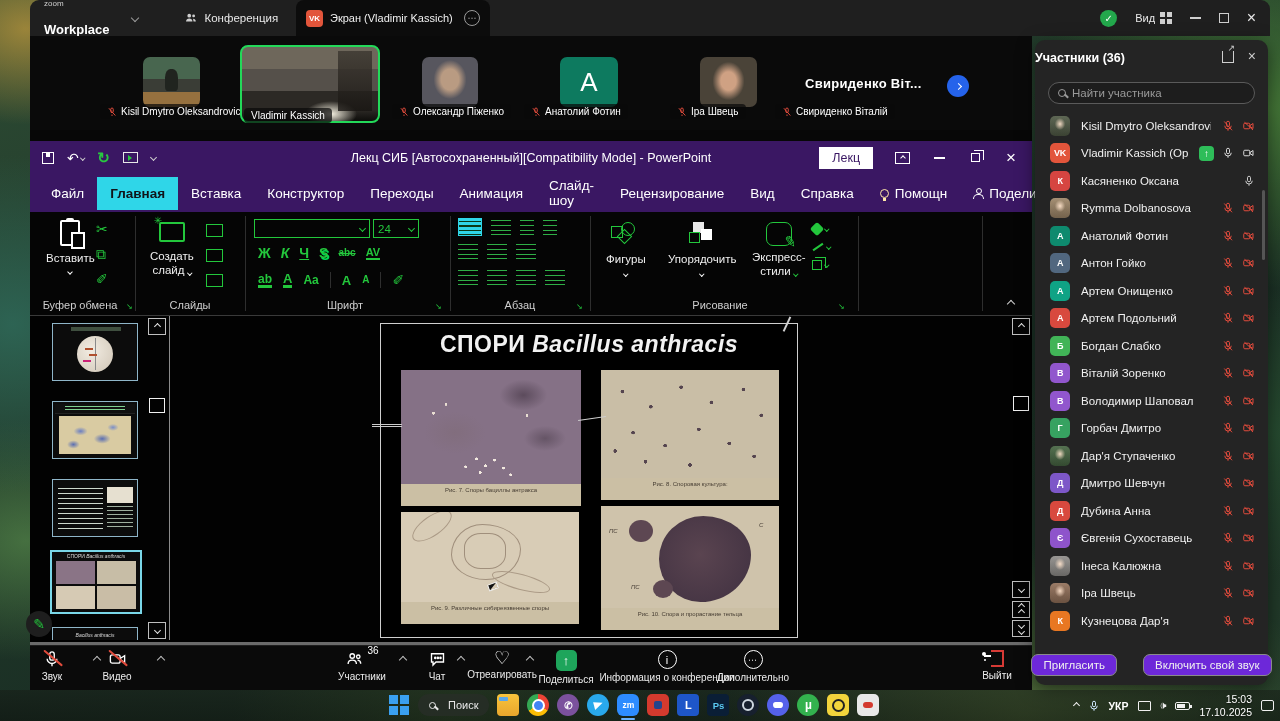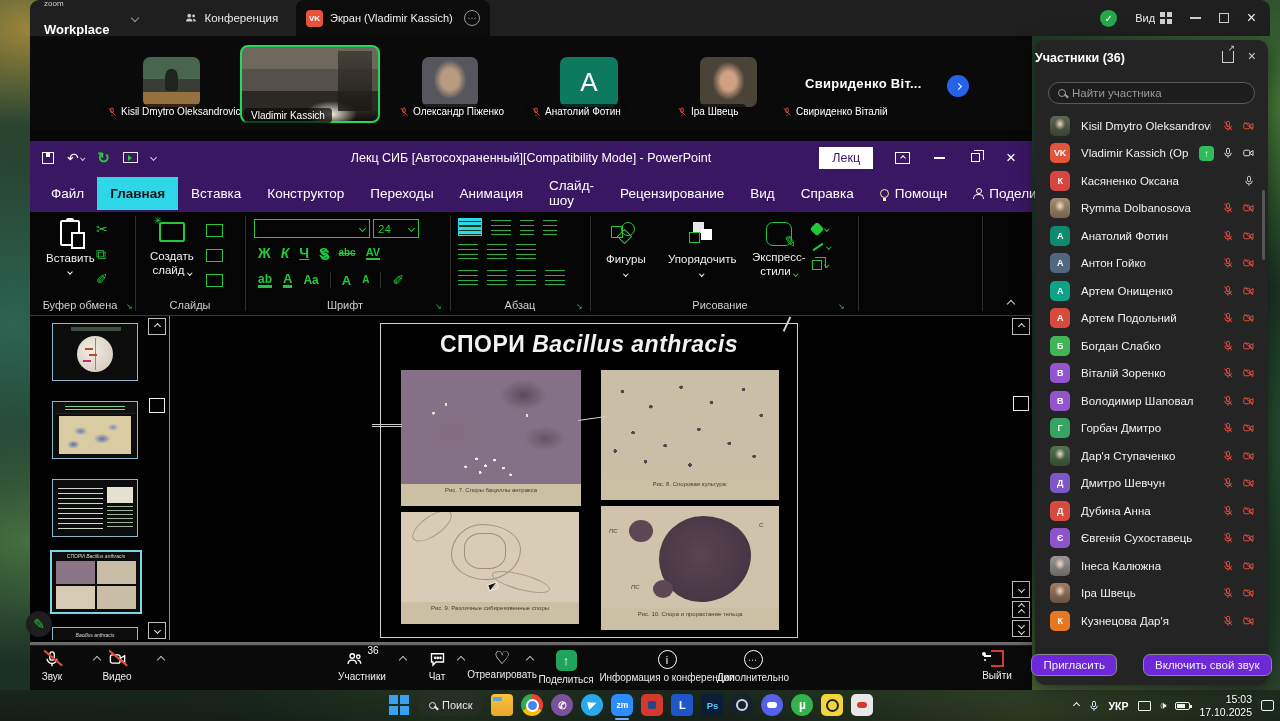--- a/index.html
+++ b/index.html
@@ -241,21 +241,21 @@
   .pp-buttons{position:absolute;left:0;right:0;top:614px;display:flex;justify-content:center;gap:26px;}
   .pp-btn{border:1px solid #8a8a8a;border-radius:7px;background:#6d28d9;color:#f0f0f0;font-size:11.5px;padding:4px 11px;white-space:nowrap;}
   
   .pencilbtn{position:absolute;left:26px;top:611px;width:26px;height:26px;border-radius:50%;background:#1e1e1e;display:flex;align-items:center;justify-content:center;color:#23c73c;font-size:14px;z-index:5;}
   
   .taskbar{position:absolute;left:0;top:690px;width:1280px;height:31px;background:linear-gradient(180deg,rgba(22,28,22,.55),rgba(14,18,14,.6));}
   .tb-center{position:absolute;left:388px;top:4px;display:flex;align-items:center;gap:8px;}
   .tbi{width:22px;height:22px;border-radius:5px;display:flex;align-items:center;justify-content:center;font-size:11px;font-weight:bold;color:#fff;position:relative;}
   .winstart{display:grid;grid-template-columns:9px 9px;gap:2px;}
   .winstart i{width:9px;height:9px;background:#3aa0f0;}
-  .tb-search{height:22px;border-radius:12px;background:rgba(40,46,40,.75);color:#e8e8e8;font-size:11px;display:flex;align-items:center;gap:6px;padding:0 11px;}
+  .tb-search{height:22px;border-radius:12px;background:rgba(40,46,40,.75);color:#e8e8e8;font-size:11px;display:flex;align-items:center;gap:12px;padding:0 11px;}
   .i-folder{background:linear-gradient(180deg,#f8c43c,#e8a62c);border-radius:4px;}
   .i-folder::before{content:"";position:absolute;left:2px;top:3px;width:9px;height:4px;background:#5aa7e8;border-radius:1px;}
   .i-chrome{border-radius:50%;background:conic-gradient(#ea4335 0 33%,#fbbc05 33% 66%,#34a853 66% 100%);}
   .i-chrome::after{content:"";position:absolute;width:9px;height:9px;border-radius:50%;background:#4285f4;border:2px solid #fff;}
   .i-viber{border-radius:50%;background:#7b519d;font-size:10px;}
   .i-tg{border-radius:50%;background:#29a9eb;}
   .i-tg::after{content:"";border-left:9px solid #fff;border-top:3px solid transparent;border-bottom:5px solid transparent;transform:rotate(-15deg);}
   .i-zm{background:#2d8cff;border-radius:6px;font-size:8.5px;}
   .i-zm::after{content:"";position:absolute;bottom:-4px;left:4px;right:4px;height:2px;background:#6ab2ff;border-radius:2px;}
   .i-red{background:#d33a2e;border-radius:5px;}

